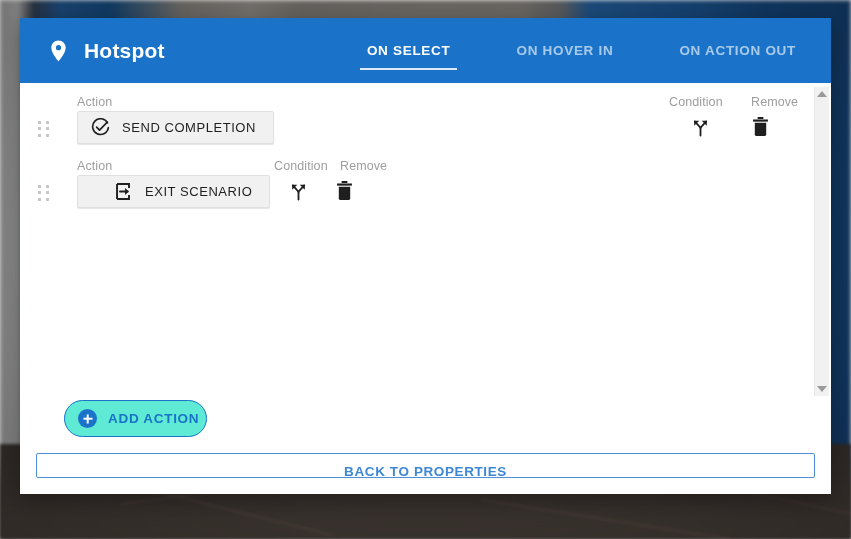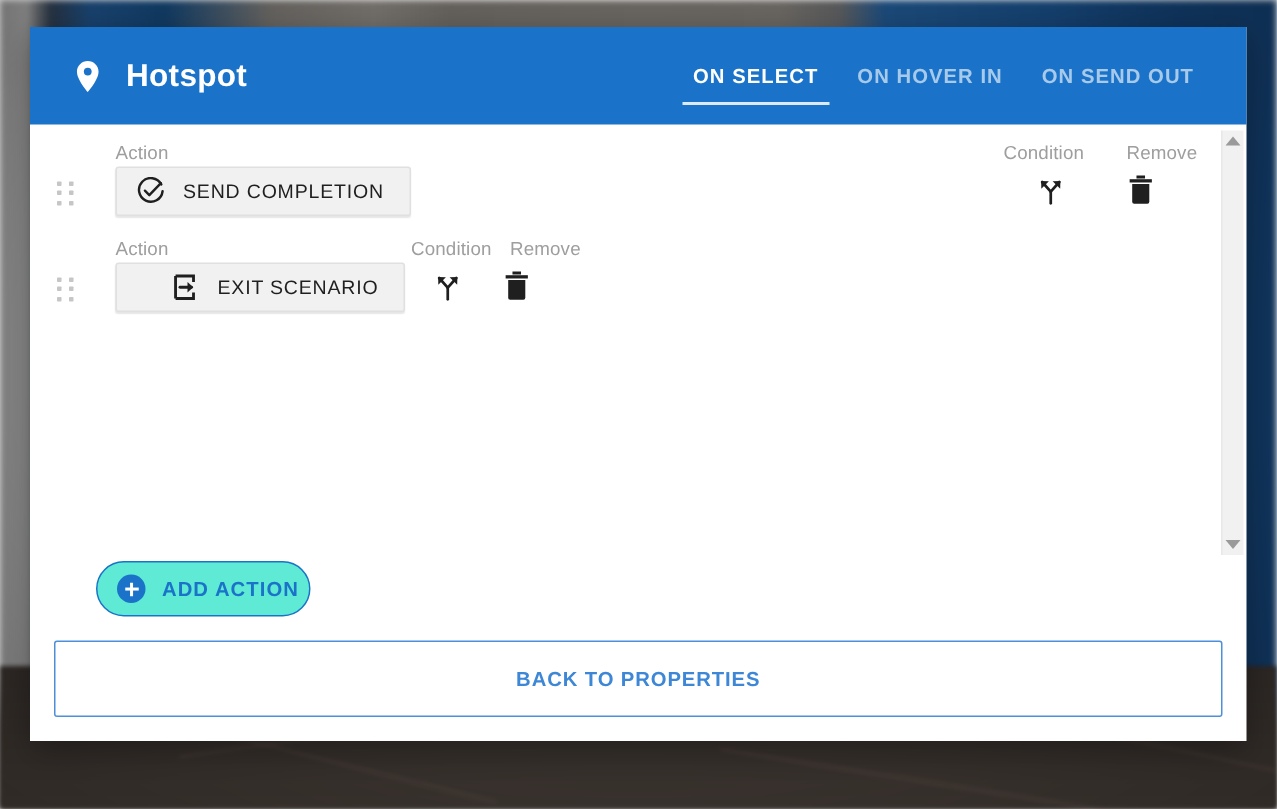--- a/index.html
+++ b/index.html
@@ -89,20 +89,21 @@
     font-size: 21px;
     font-weight: bold;
     letter-spacing: 0.2px;
   }
   .tabs {
     margin-left: auto;
     margin-right: 22px;
     display: flex;
     align-items: stretch;
     height: 100%;
+    gap: 40px;
   }
   .tab {
     display: flex;
     flex-direction: column;
     justify-content: center;
     align-items: center;
     padding: 0 13px;
     font-size: 13.5px;
     font-weight: bold;
     letter-spacing: 0.7px;
@@ -268,21 +269,21 @@
   .add-action-btn .btn-label {
     font-size: 13.5px;
     font-weight: bold;
     letter-spacing: 0.7px;
     color: #1a73c8;
   }
 
   .back-btn {
     display: block;
     width: 100%;
-    height: 51px;
+    height: 25px;
     line-height: 33px;
     border: 1px solid #4d90d9;
     border-radius: 2px;
     background: #ffffff;
     color: #3d87d6;
     font-size: 13.5px;
     font-weight: bold;
     letter-spacing: 0.6px;
     cursor: pointer;
     box-sizing: border-box;
@@ -314,21 +315,21 @@
     <span class="header-title">Hotspot</span>
 
     <div class="tabs">
       <div class="tab active">
         <span>ON SELECT</span>
       </div>
       <div class="tab">
         <span>ON HOVER IN</span>
       </div>
       <div class="tab">
-        <span>ON SEND OUT</span>
+        <span>ON ACTION OUT</span>
       </div>
     </div>
   </div>
 
   <div class="dialog-body">
     <div class="actions-area">
 
       <div class="action-row">
         <div class="drag-handle">
           <i></i>

